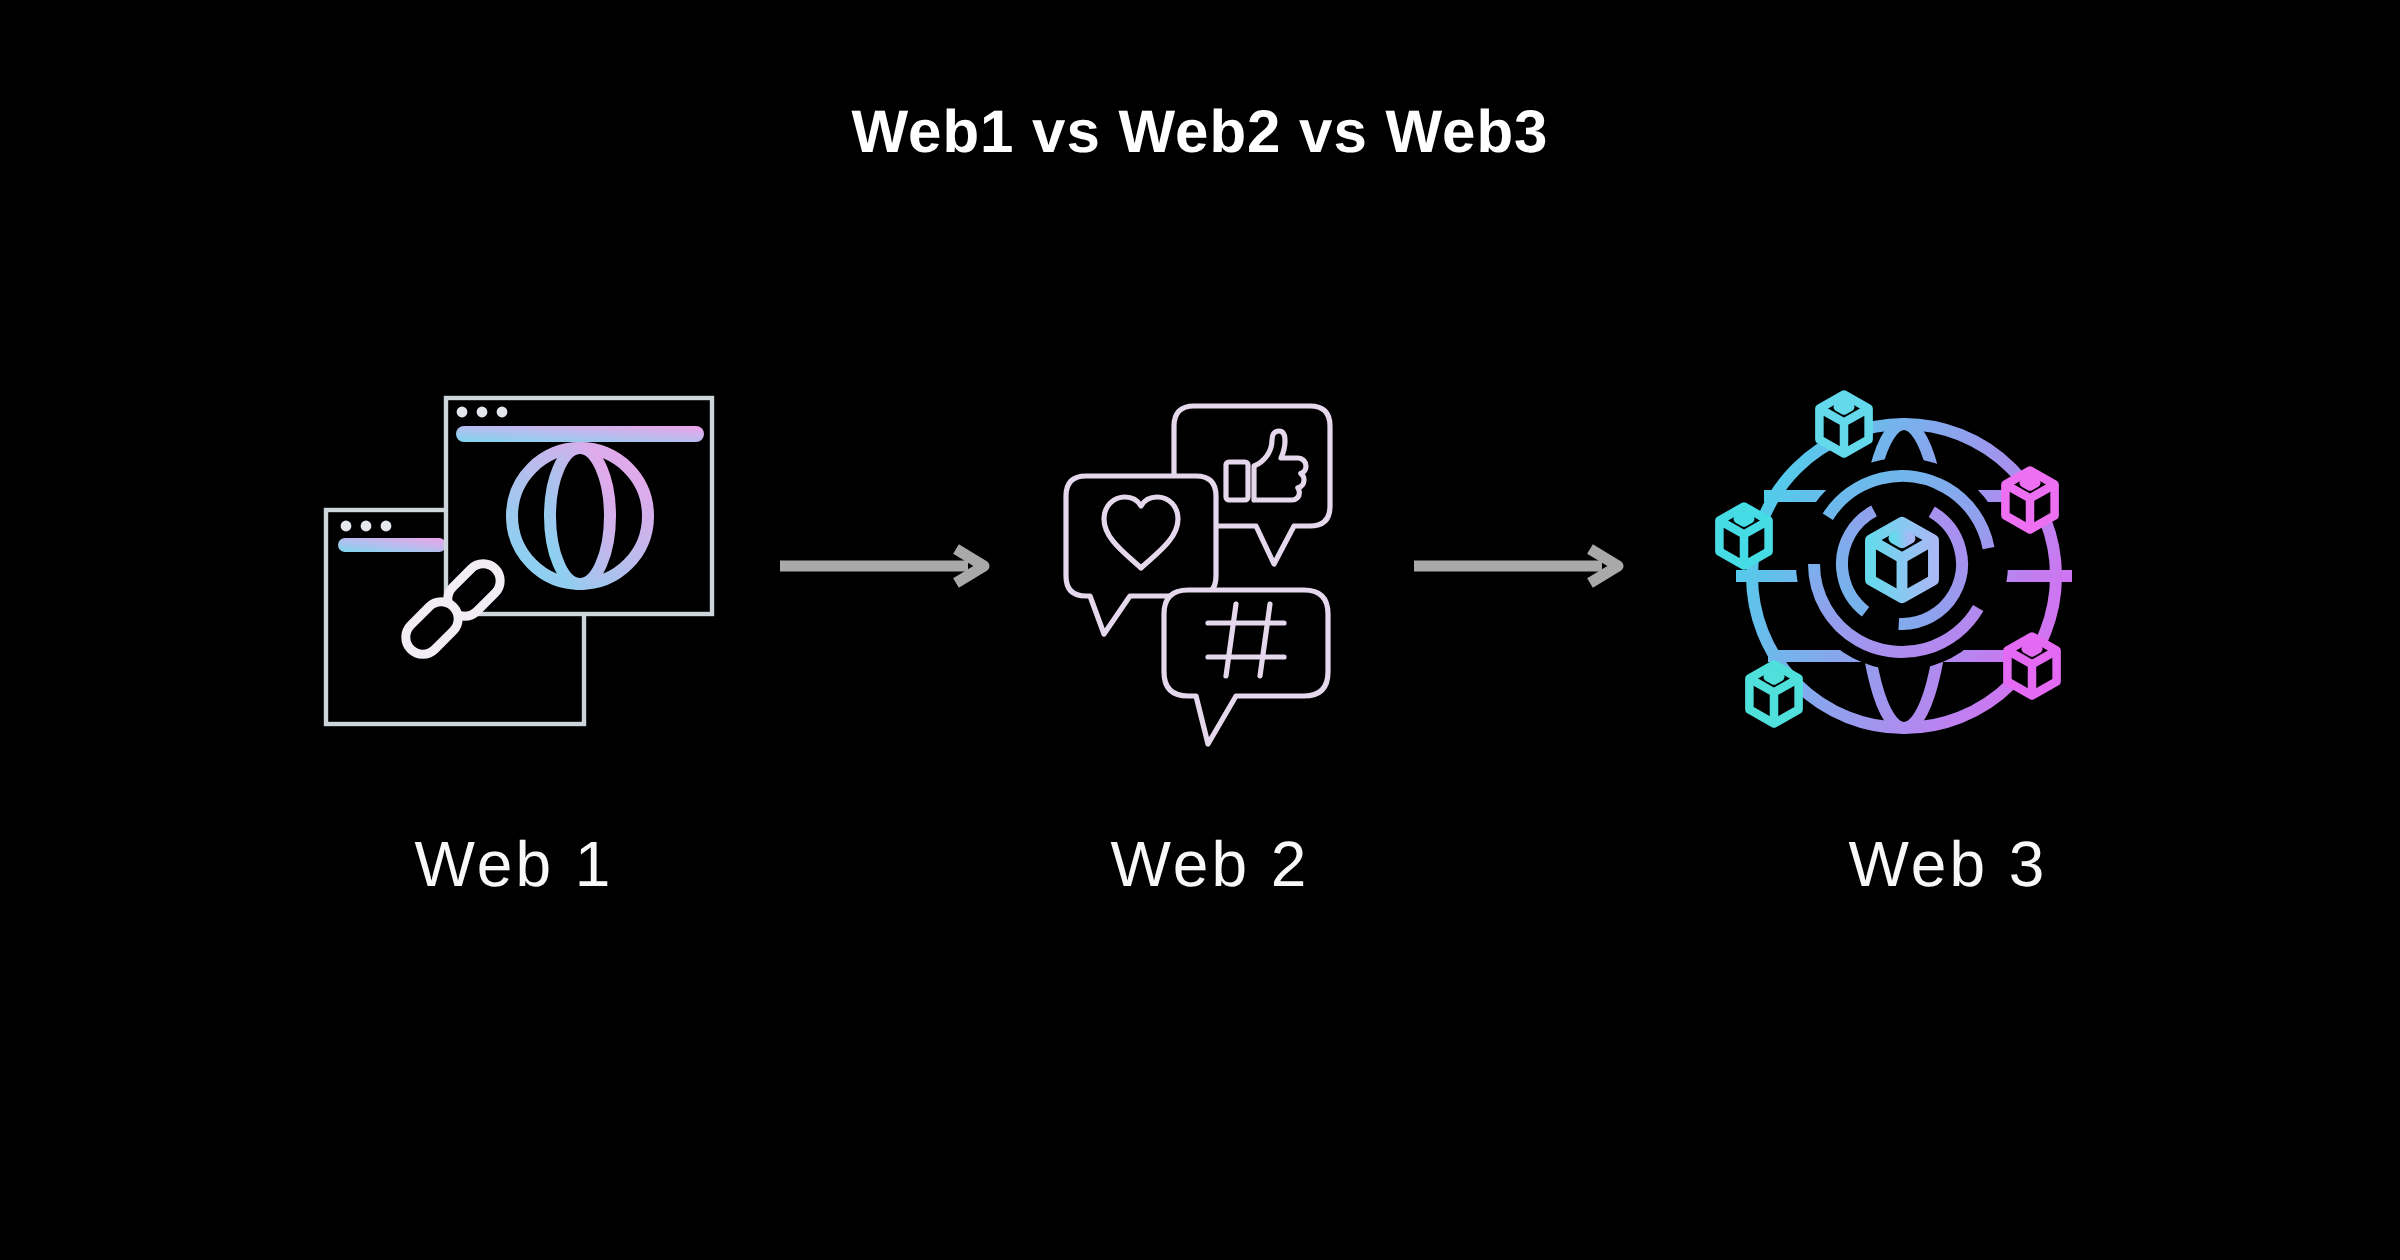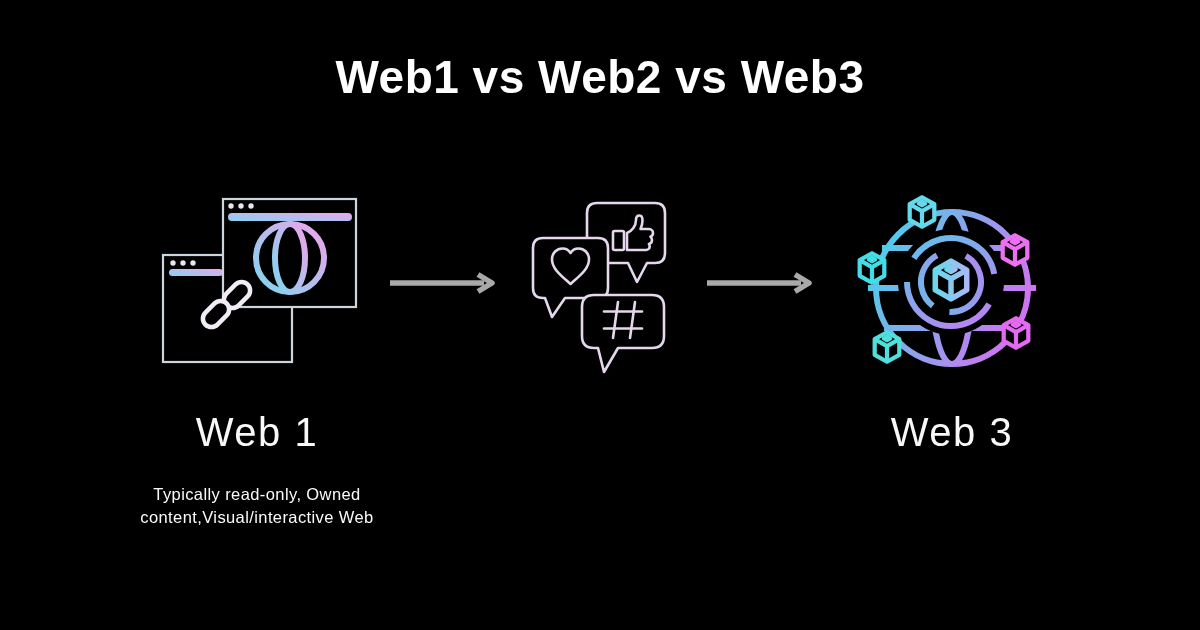--- a/index.html
+++ b/index.html
@@ -8,42 +8,42 @@
     width:1200px;height:630px;
     background:#000;
     overflow:hidden;
     font-family:"Liberation Sans",sans-serif;
   }
   .title{
     position:absolute;
     top:50px;left:0;width:100%;
     text-align:center;
     font-weight:800;
-    font-size:46px;
+    font-size:30px;
     letter-spacing:0.5px;
     color:#ffffff;
   }
   .icon{position:absolute;}
   #icon-web1{left:152px;top:196px;width:210px;height:180px;}
   #icon-web2{left:525px;top:198px;width:150px;height:180px;}
   #icon-web3{left:848px;top:186px;width:208px;height:208px;}
   .arrow{position:absolute;width:112px;height:22px;}
   #arrow-1{left:388px;top:272px;}
   #arrow-2{left:705px;top:272px;}
   .col{
     position:absolute;
     top:408px;
     width:330px;
     text-align:center;
   }
   #col-web1{left:92px;}
   #col-web2{left:440px;}
-  #col-web3{left:787px;}
+  #col-web3{left:809px;}
   .col-heading{
-    font-size:40px;
+    font-size:32px;
     line-height:48px;
     font-weight:400;
     letter-spacing:1.5px;
     color:#f8f8f8;
   }
   .col-desc-wrap{
     margin-top:14px;
     height:72px;
     display:flex;
     align-items:center;
@@ -191,26 +191,23 @@
         <use href="#cube3" transform="translate(167,64) scale(0.82)" stroke="#ee70f2"></use>
         <use href="#cube3" transform="translate(24,82) scale(0.82)" stroke="#45dce6"></use>
         <use href="#cube3" transform="translate(39,161) scale(0.82)" stroke="#4fe0dc"></use>
         <use href="#cube3" transform="translate(168,147) scale(0.82)" stroke="#e46af4"></use>
       </g>
     </svg>
   </div>
 
   <div class="col" id="col-web1">
     <div class="col-heading">Web 1</div>
-    <div class="col-desc-wrap">
-      <div class="col-desc">Typically read-only, Owned
-content,Visual/interactive Web</div>
-    </div>
   </div>
 
   <div class="col" id="col-web2">
+    <div class="col-heading">Web 2</div>
   </div>
 
   <div class="col" id="col-web3">
     <div class="col-heading">Web 3</div>
   </div>
 
 </div>
 
 </body></html>

